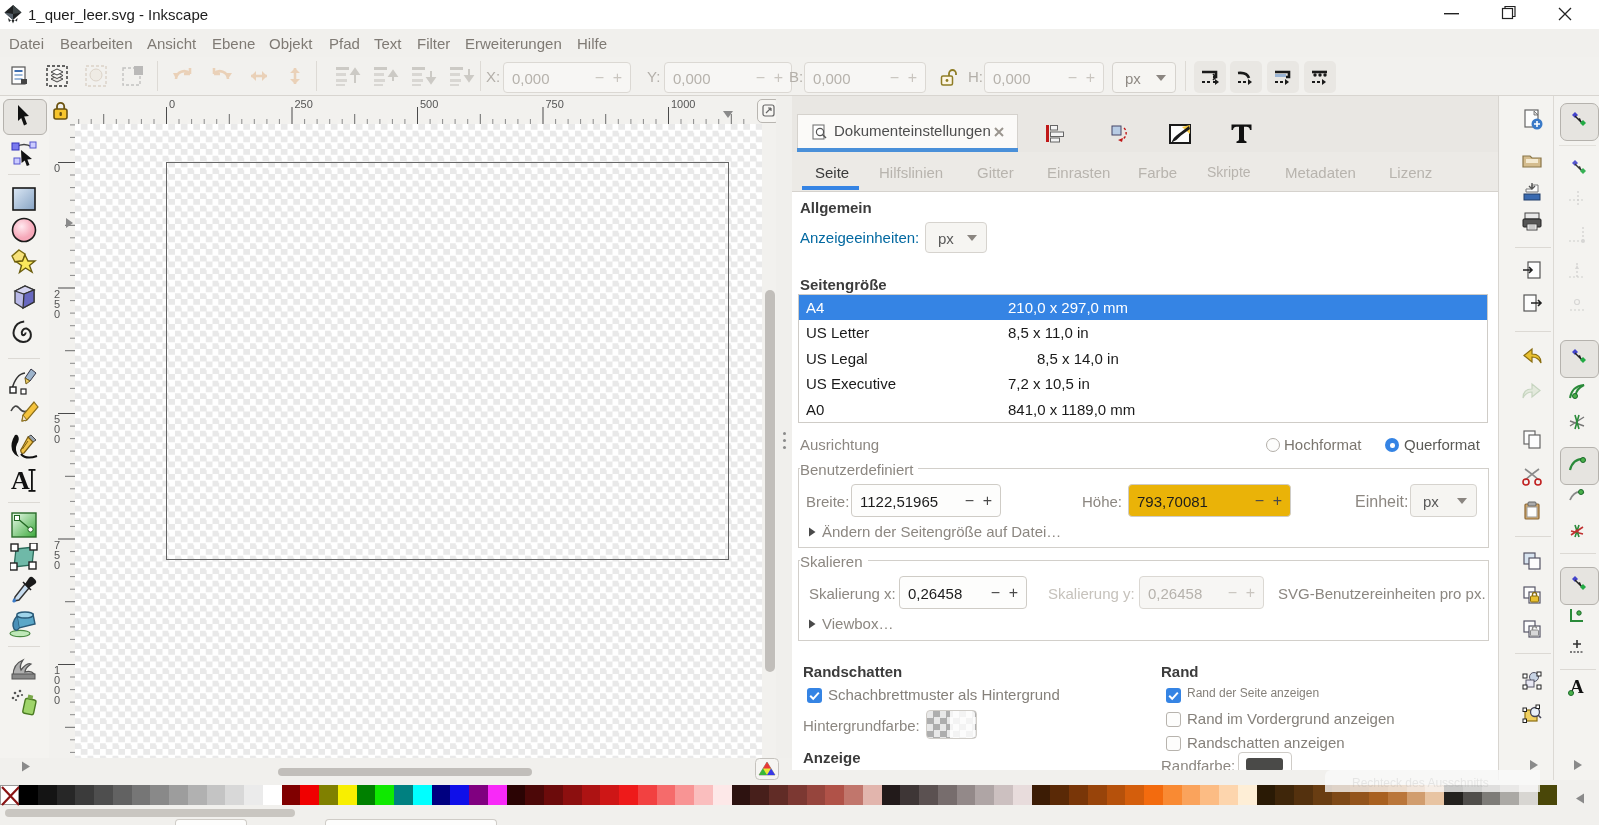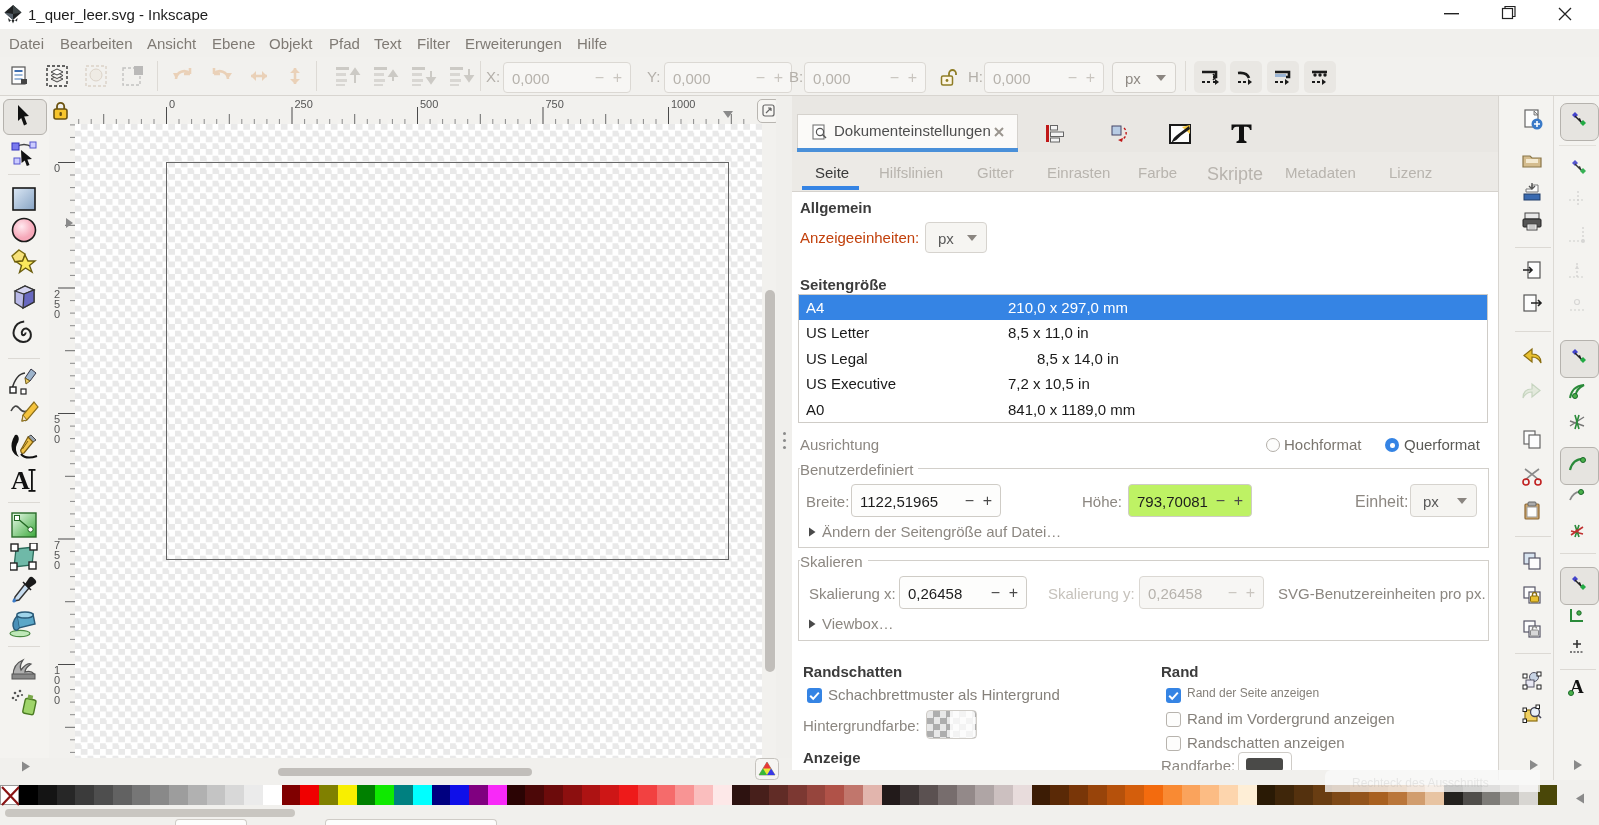--- a/index.html
+++ b/index.html
@@ -480,27 +480,27 @@
   </svg>
 <svg class="abs" style="left:1231px;top:124px" width="21" height="19">
     <path d="M0.5 0.5 H20.5 V6 H19 Q18.5 2.8 15.5 2.8 H13 V15.5 Q13 17.2 15.5 17.5 V19 H5.5 V17.5 Q8 17.2 8 15.5 V2.8 H5.5 Q2.5 2.8 2 6 H0.5 Z" fill="#111"></path>
   </svg>
 <div class="abs" style="left:792px;top:152px;width:706px;height:40px;background:#eceae6;border-bottom:1px solid #d5d2cd;box-sizing:border-box;"></div>
 <div style="position:absolute;left:815px;top:164px;font-size:15px;color:#3a3a3a;font-weight:normal;white-space:nowrap;">Seite</div>
 <div style="position:absolute;left:879px;top:164px;font-size:15px;color:#b8b4ae;font-weight:normal;white-space:nowrap;">Hilfslinien</div>
 <div style="position:absolute;left:977px;top:164px;font-size:15px;color:#b8b4ae;font-weight:normal;white-space:nowrap;">Gitter</div>
 <div style="position:absolute;left:1047px;top:164px;font-size:15px;color:#b8b4ae;font-weight:normal;white-space:nowrap;">Einrasten</div>
 <div style="position:absolute;left:1138px;top:164px;font-size:15px;color:#b8b4ae;font-weight:normal;white-space:nowrap;">Farbe</div>
-<div style="position:absolute;left:1207px;top:164px;font-size:18px;color:#b8b4ae;font-weight:normal;white-space:nowrap;text-align:center;">Skripte</div>
+<div style="position:absolute;left:1207px;top:164px;font-size:14px;color:#b8b4ae;font-weight:normal;white-space:nowrap;text-align:center;">Skripte</div>
 <div style="position:absolute;left:1285px;top:164px;font-size:15px;color:#b8b4ae;font-weight:normal;white-space:nowrap;">Metadaten</div>
 <div style="position:absolute;left:1389px;top:164px;font-size:15px;color:#b8b4ae;font-weight:normal;white-space:nowrap;">Lizenz</div>
 <div class="abs" style="left:802px;top:186px;width:57px;height:4px;background:#3584e4;"></div>
 <div class="abs" style="left:792px;top:192px;width:706px;height:588px;background:#ffffff;"></div>
 <div style="position:absolute;left:800px;top:199px;font-size:15px;color:#3c3c3c;font-weight:bold;white-space:nowrap;">Allgemein</div>
-<div style="position:absolute;left:800px;top:229px;font-size:15px;color:#c2410c;font-weight:normal;white-space:nowrap;">Anzeigeeinheiten:</div>
+<div style="position:absolute;left:800px;top:229px;font-size:15px;color:#0369a1;font-weight:normal;white-space:nowrap;">Anzeigeeinheiten:</div>
 <div style="position:absolute;left:925px;top:222px;width:62px;height:31px;background:#f6f5f2;border:1px solid #d6d3ce;border-radius:4px;box-sizing:border-box;">
     <span style="position:absolute;left:12px;top:50%;transform:translateY(-50%);font-size:15px;color:#5a5a5a;">px</span>
     <span style="position:absolute;right:9px;top:50%;transform:translateY(-50%);width:0;height:0;border-left:5px solid transparent;border-right:5px solid transparent;border-top:6px solid #8a8580;"></span>
   </div>
 <div style="position:absolute;left:800px;top:276px;font-size:15px;color:#3c3c3c;font-weight:bold;white-space:nowrap;">Seitengröße</div>
 <div class="abs" style="left:798px;top:294px;width:690px;height:129px;border:1px solid #cfccc7;box-sizing:border-box;background:#fff;"></div>
 <div class="abs" style="left:799px;top:295px;width:688px;height:25px;background:#3584e4;"></div>
 <div style="position:absolute;left:806px;top:299px;font-size:15px;color:#ffffff;font-weight:normal;white-space:nowrap;">A4</div>
 <div style="position:absolute;left:1008px;top:299px;font-size:15px;color:#ffffff;font-weight:normal;white-space:nowrap;">210,0 x 297,0 mm</div>
 <div style="position:absolute;left:806px;top:324.4px;font-size:15px;color:#1a1a1a;font-weight:normal;white-space:nowrap;">US Letter</div>
@@ -519,21 +519,21 @@
 <div style="position:absolute;left:1404px;top:436px;font-size:15px;color:#5a5a56;font-weight:normal;white-space:nowrap;">Querformat</div>
 <div class="abs" style="left:798px;top:468px;width:691px;height:80px;border:1px solid #d2cfca;box-sizing:border-box;"></div>
 <div style="position:absolute;left:800px;top:461px;font-size:15px;color:#8c8781;font-weight:normal;white-space:nowrap;background:#fff;padding-right:5px;">Benutzerdefiniert</div>
 <div style="position:absolute;left:806px;top:493px;font-size:15px;color:#8c8781;font-weight:normal;white-space:nowrap;">Breite:</div>
 <div style="position:absolute;left:851px;top:484px;width:150px;height:33px;background:#fdfdfc;border:1px solid #cfccc6;border-radius:4px;box-sizing:border-box;">
     <span style="position:absolute;left:8px;top:50%;transform:translateY(-50%);font-size:15px;color:#1c1c1c;">1122,51965</span>
     <span style="position:absolute;right:26px;top:50%;transform:translateY(-50%);font-size:16px;color:#4a4a4a;">−</span>
     <span style="position:absolute;right:8px;top:50%;transform:translateY(-50%);font-size:16px;color:#4a4a4a;">+</span>
   </div>
 <div style="position:absolute;left:1082px;top:493px;font-size:15px;color:#8c8781;font-weight:normal;white-space:nowrap;">Höhe:</div>
-<div style="position:absolute;left:1128px;top:484px;width:124px;height:33px;background:#bef264;border:1px solid #cfccc6;border-radius:4px;box-sizing:border-box;">
+<div style="position:absolute;left:1128px;top:484px;width:163px;height:33px;background:#eab308;border:1px solid #cfccc6;border-radius:4px;box-sizing:border-box;">
     <span style="position:absolute;left:8px;top:50%;transform:translateY(-50%);font-size:15px;color:#1c1c1c;">793,70081</span>
     <span style="position:absolute;right:26px;top:50%;transform:translateY(-50%);font-size:16px;color:#4a4a4a;">−</span>
     <span style="position:absolute;right:8px;top:50%;transform:translateY(-50%);font-size:16px;color:#4a4a4a;">+</span>
   </div>
 <div style="position:absolute;left:1355px;top:493px;font-size:16px;color:#8c8781;font-weight:normal;white-space:nowrap;">Einheit:</div>
 <div style="position:absolute;left:1410px;top:484px;width:67px;height:33px;background:#f6f5f2;border:1px solid #d6d3ce;border-radius:4px;box-sizing:border-box;">
     <span style="position:absolute;left:12px;top:50%;transform:translateY(-50%);font-size:15px;color:#5a5a5a;">px</span>
     <span style="position:absolute;right:9px;top:50%;transform:translateY(-50%);width:0;height:0;border-left:5px solid transparent;border-right:5px solid transparent;border-top:6px solid #8a8580;"></span>
   </div>
 <svg class="abs" style="left:807px;top:526px" width="10" height="12">

